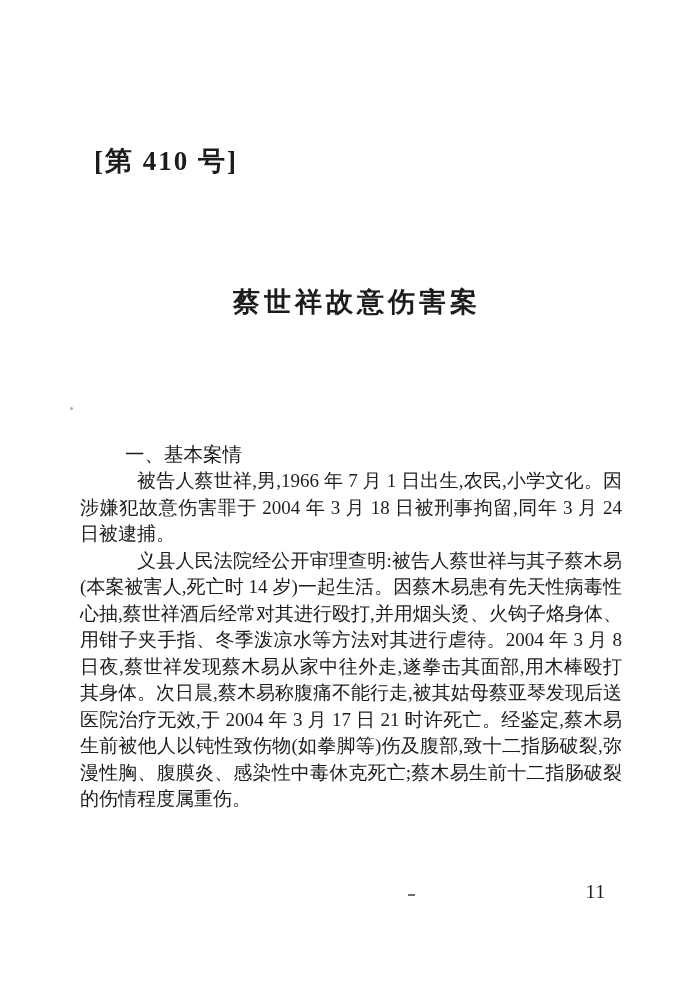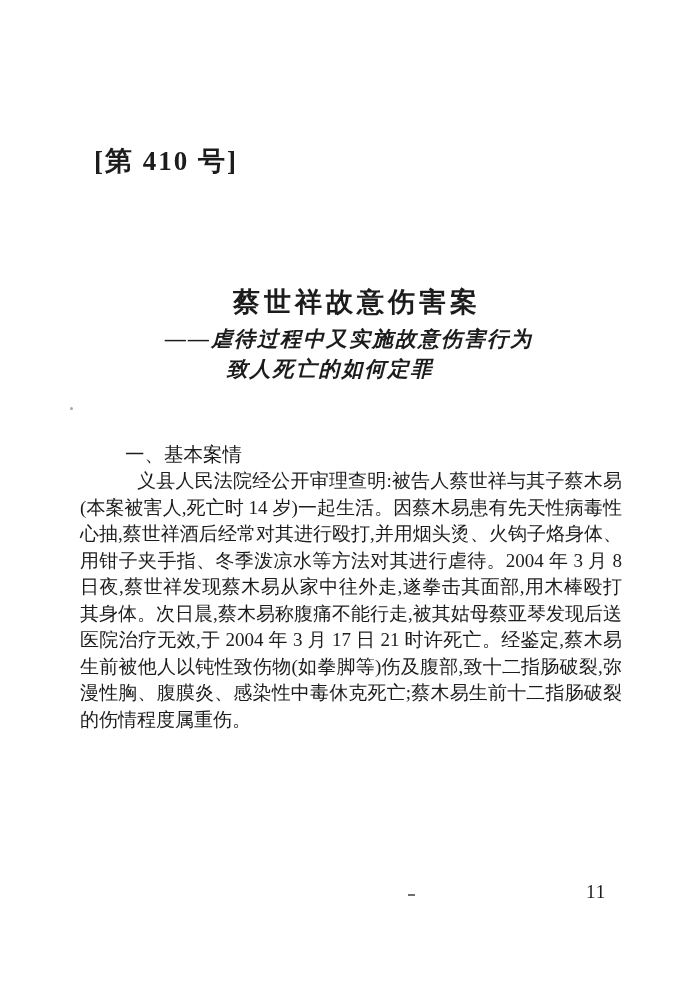--- a/index.html
+++ b/index.html
@@ -69,25 +69,26 @@
   .content p {
     margin: 0;
     font-size: 19px;
     line-height: 26.5px;
     text-align: justify;
     text-align-last: left;
     text-indent: 57px;
   }
   .page-num {
     position: absolute;
-    left: 586px;
+    left: 566px;
     top: 881px;
     width: 40px;
     font-size: 19px;
     letter-spacing: 1px;
+    text-align: right;
   }
   .speck {
     position: absolute;
     left: 70px;
     top: 407px;
     width: 3px;
     height: 3px;
     background: #a9a9a9;
     border-radius: 50%;
   }
@@ -102,27 +103,24 @@
 </style>
 </head>
 <body>
 
 <div class="page">
 
   <div class="case-no">[第 410 号]</div>
 
   <h1 class="title">蔡世祥故意伤害案</h1>
 
-  <div class="subtitle">
-    <div class="line1">——虐待过程中又实施故意伤害行为</div>
-    <div class="line2">致人死亡的如何定罪</div>
-  </div>
 
   <div class="content">
     <div class="section-heading">一、基本案情</div>
+    <p>被告人蔡世祥,男,1966 年 7 月 1 日出生,农民,小学文化。因涉嫌犯故意伤害罪于 2004 年 3 月 18 日被刑事拘留,同年 3 月 24 日被逮捕。</p>
     <p>义县人民法院经公开审理查明:被告人蔡世祥与其子蔡木易(本案被害人,死亡时 14 岁)一起生活。因蔡木易患有先天性病毒性心抽,蔡世祥酒后经常对其进行殴打,并用烟头烫、火钩子烙身体、用钳子夹手指、冬季泼凉水等方法对其进行虐待。2004 年 3 月 8 日夜,蔡世祥发现蔡木易从家中往外走,遂拳击其面部,用木棒殴打其身体。次日晨,蔡木易称腹痛不能行走,被其姑母蔡亚琴发现后送医院治疗无效,于 2004 年 3 月 17 日 21 时许死亡。经鉴定,蔡木易生前被他人以钝性致伤物(如拳脚等)伤及腹部,致十二指肠破裂,弥漫性胸、腹膜炎、感染性中毒休克死亡;蔡木易生前十二指肠破裂的伤情程度属重伤。</p>
   </div>
 
   <div class="page-num">11</div>
 
   <div class="speck"></div>
   <div class="dash-artifact"></div>
 
 </div>
 

